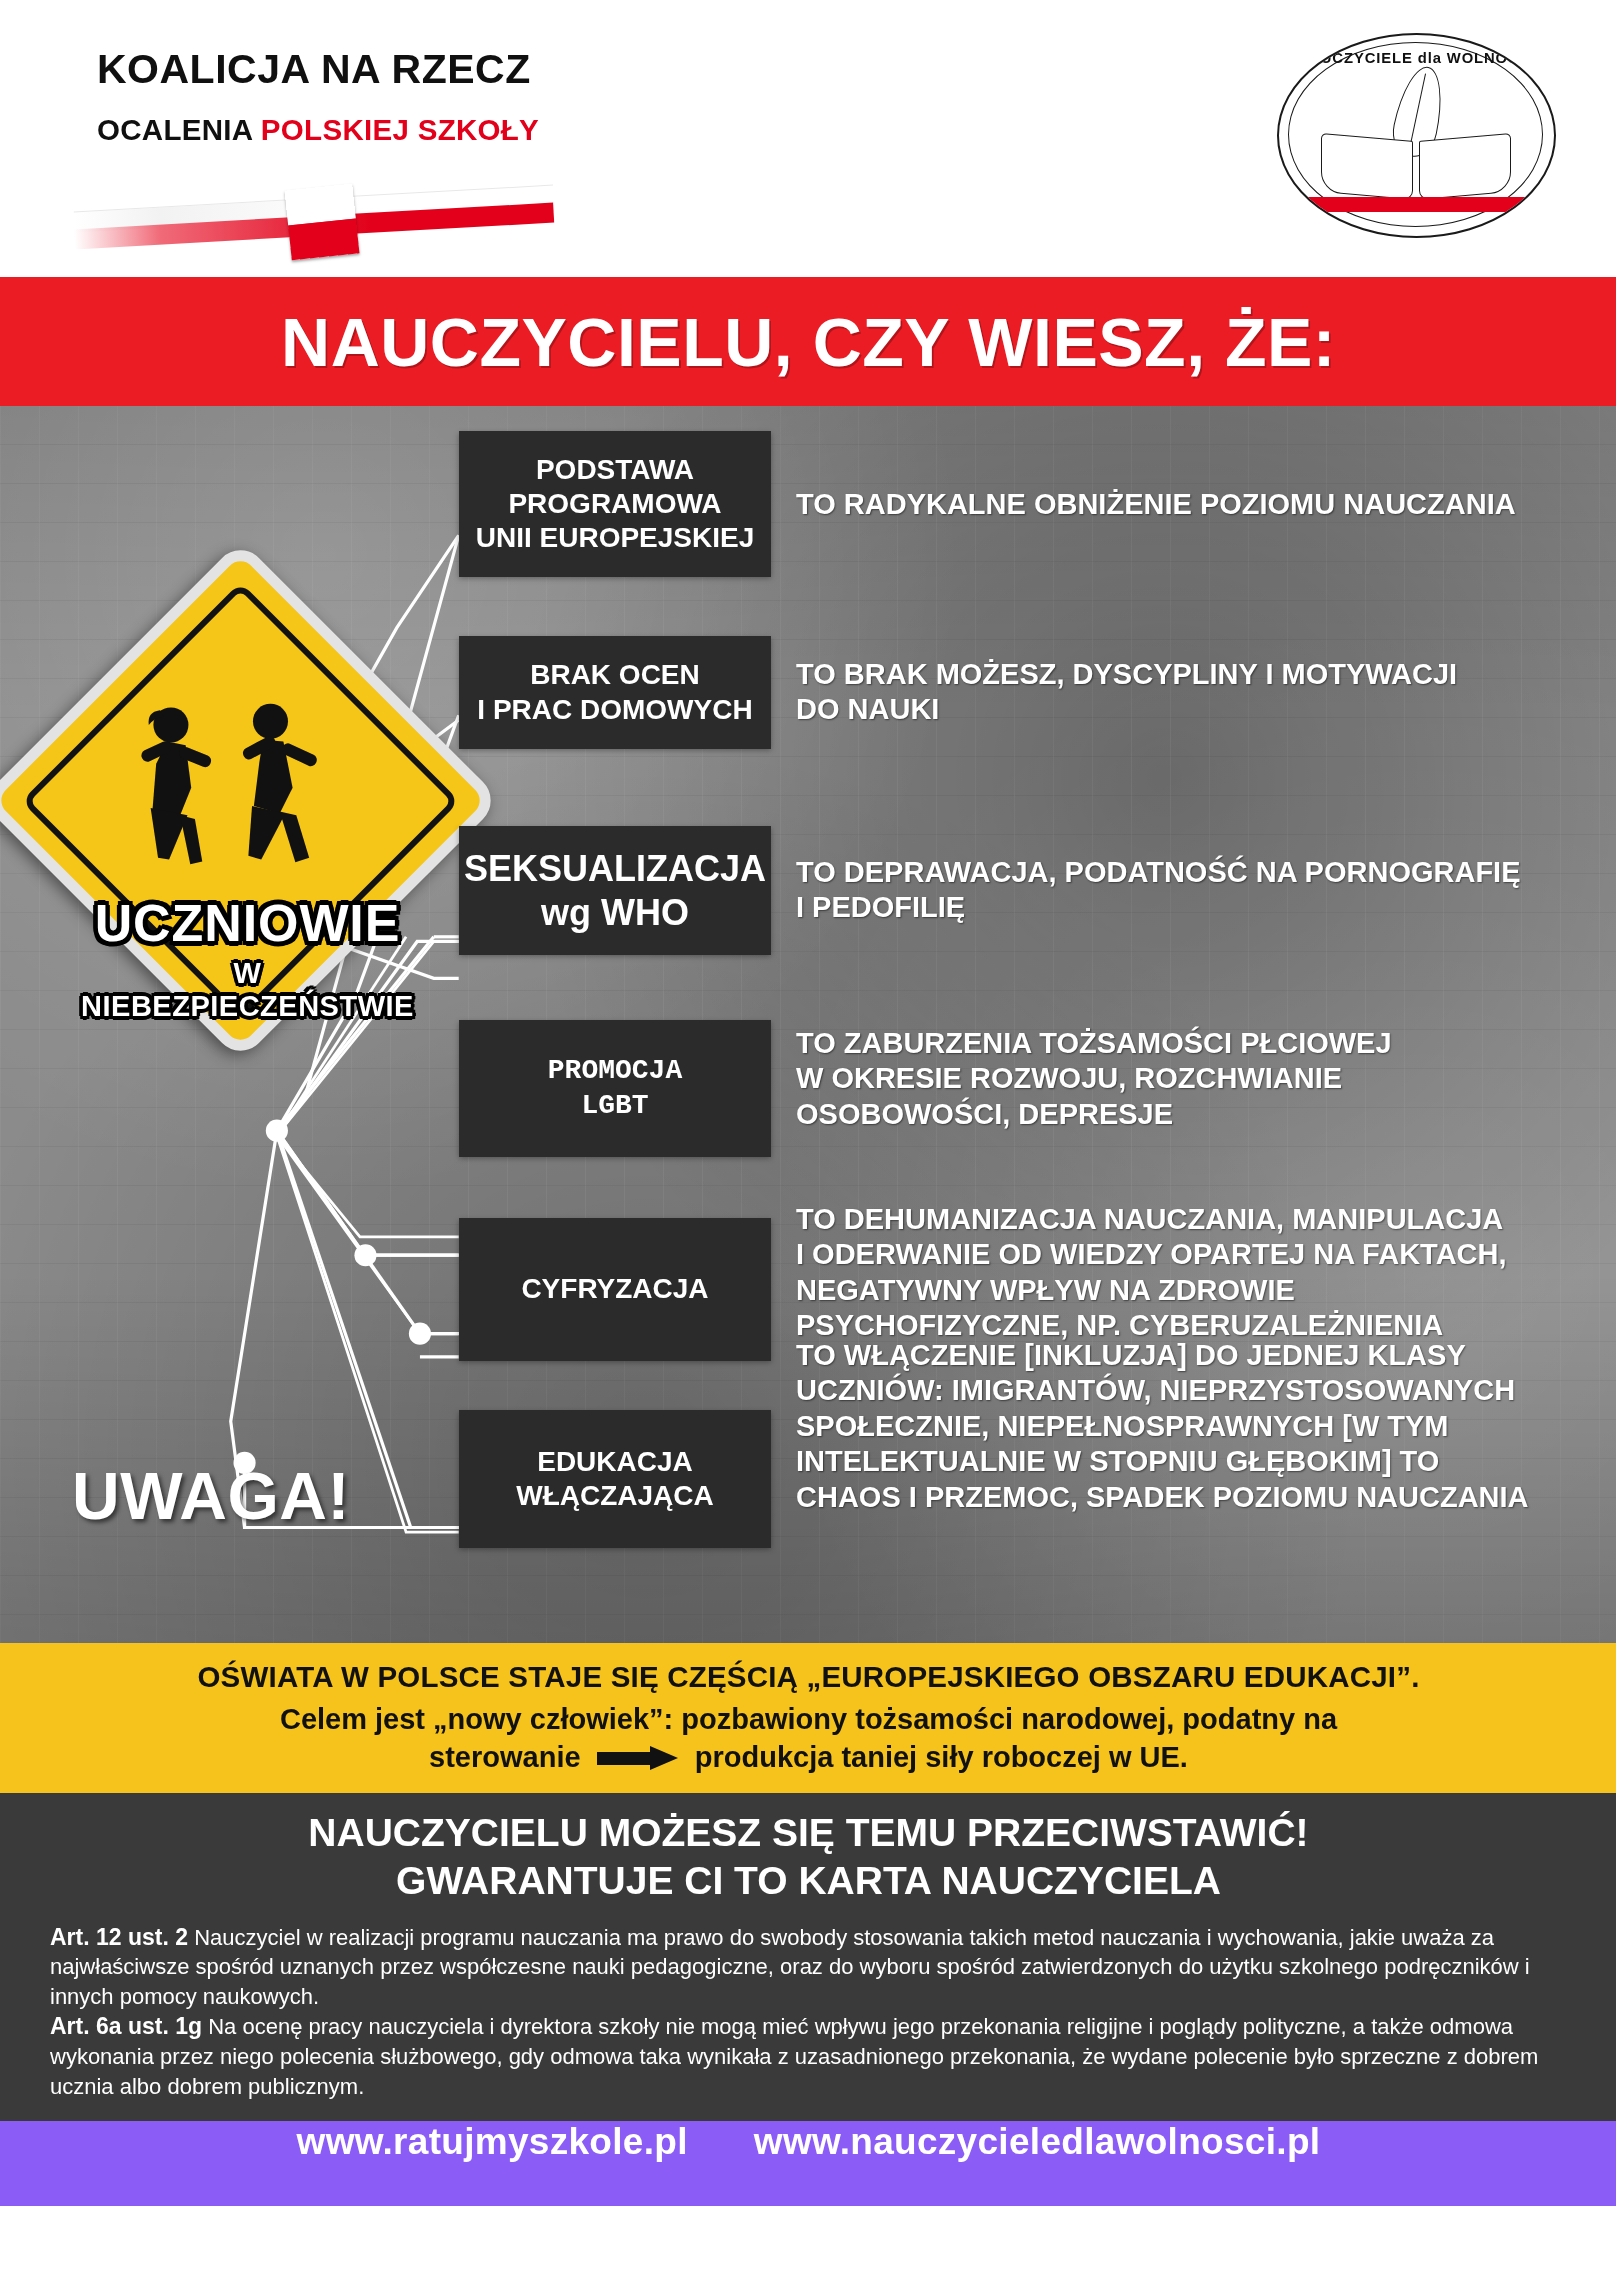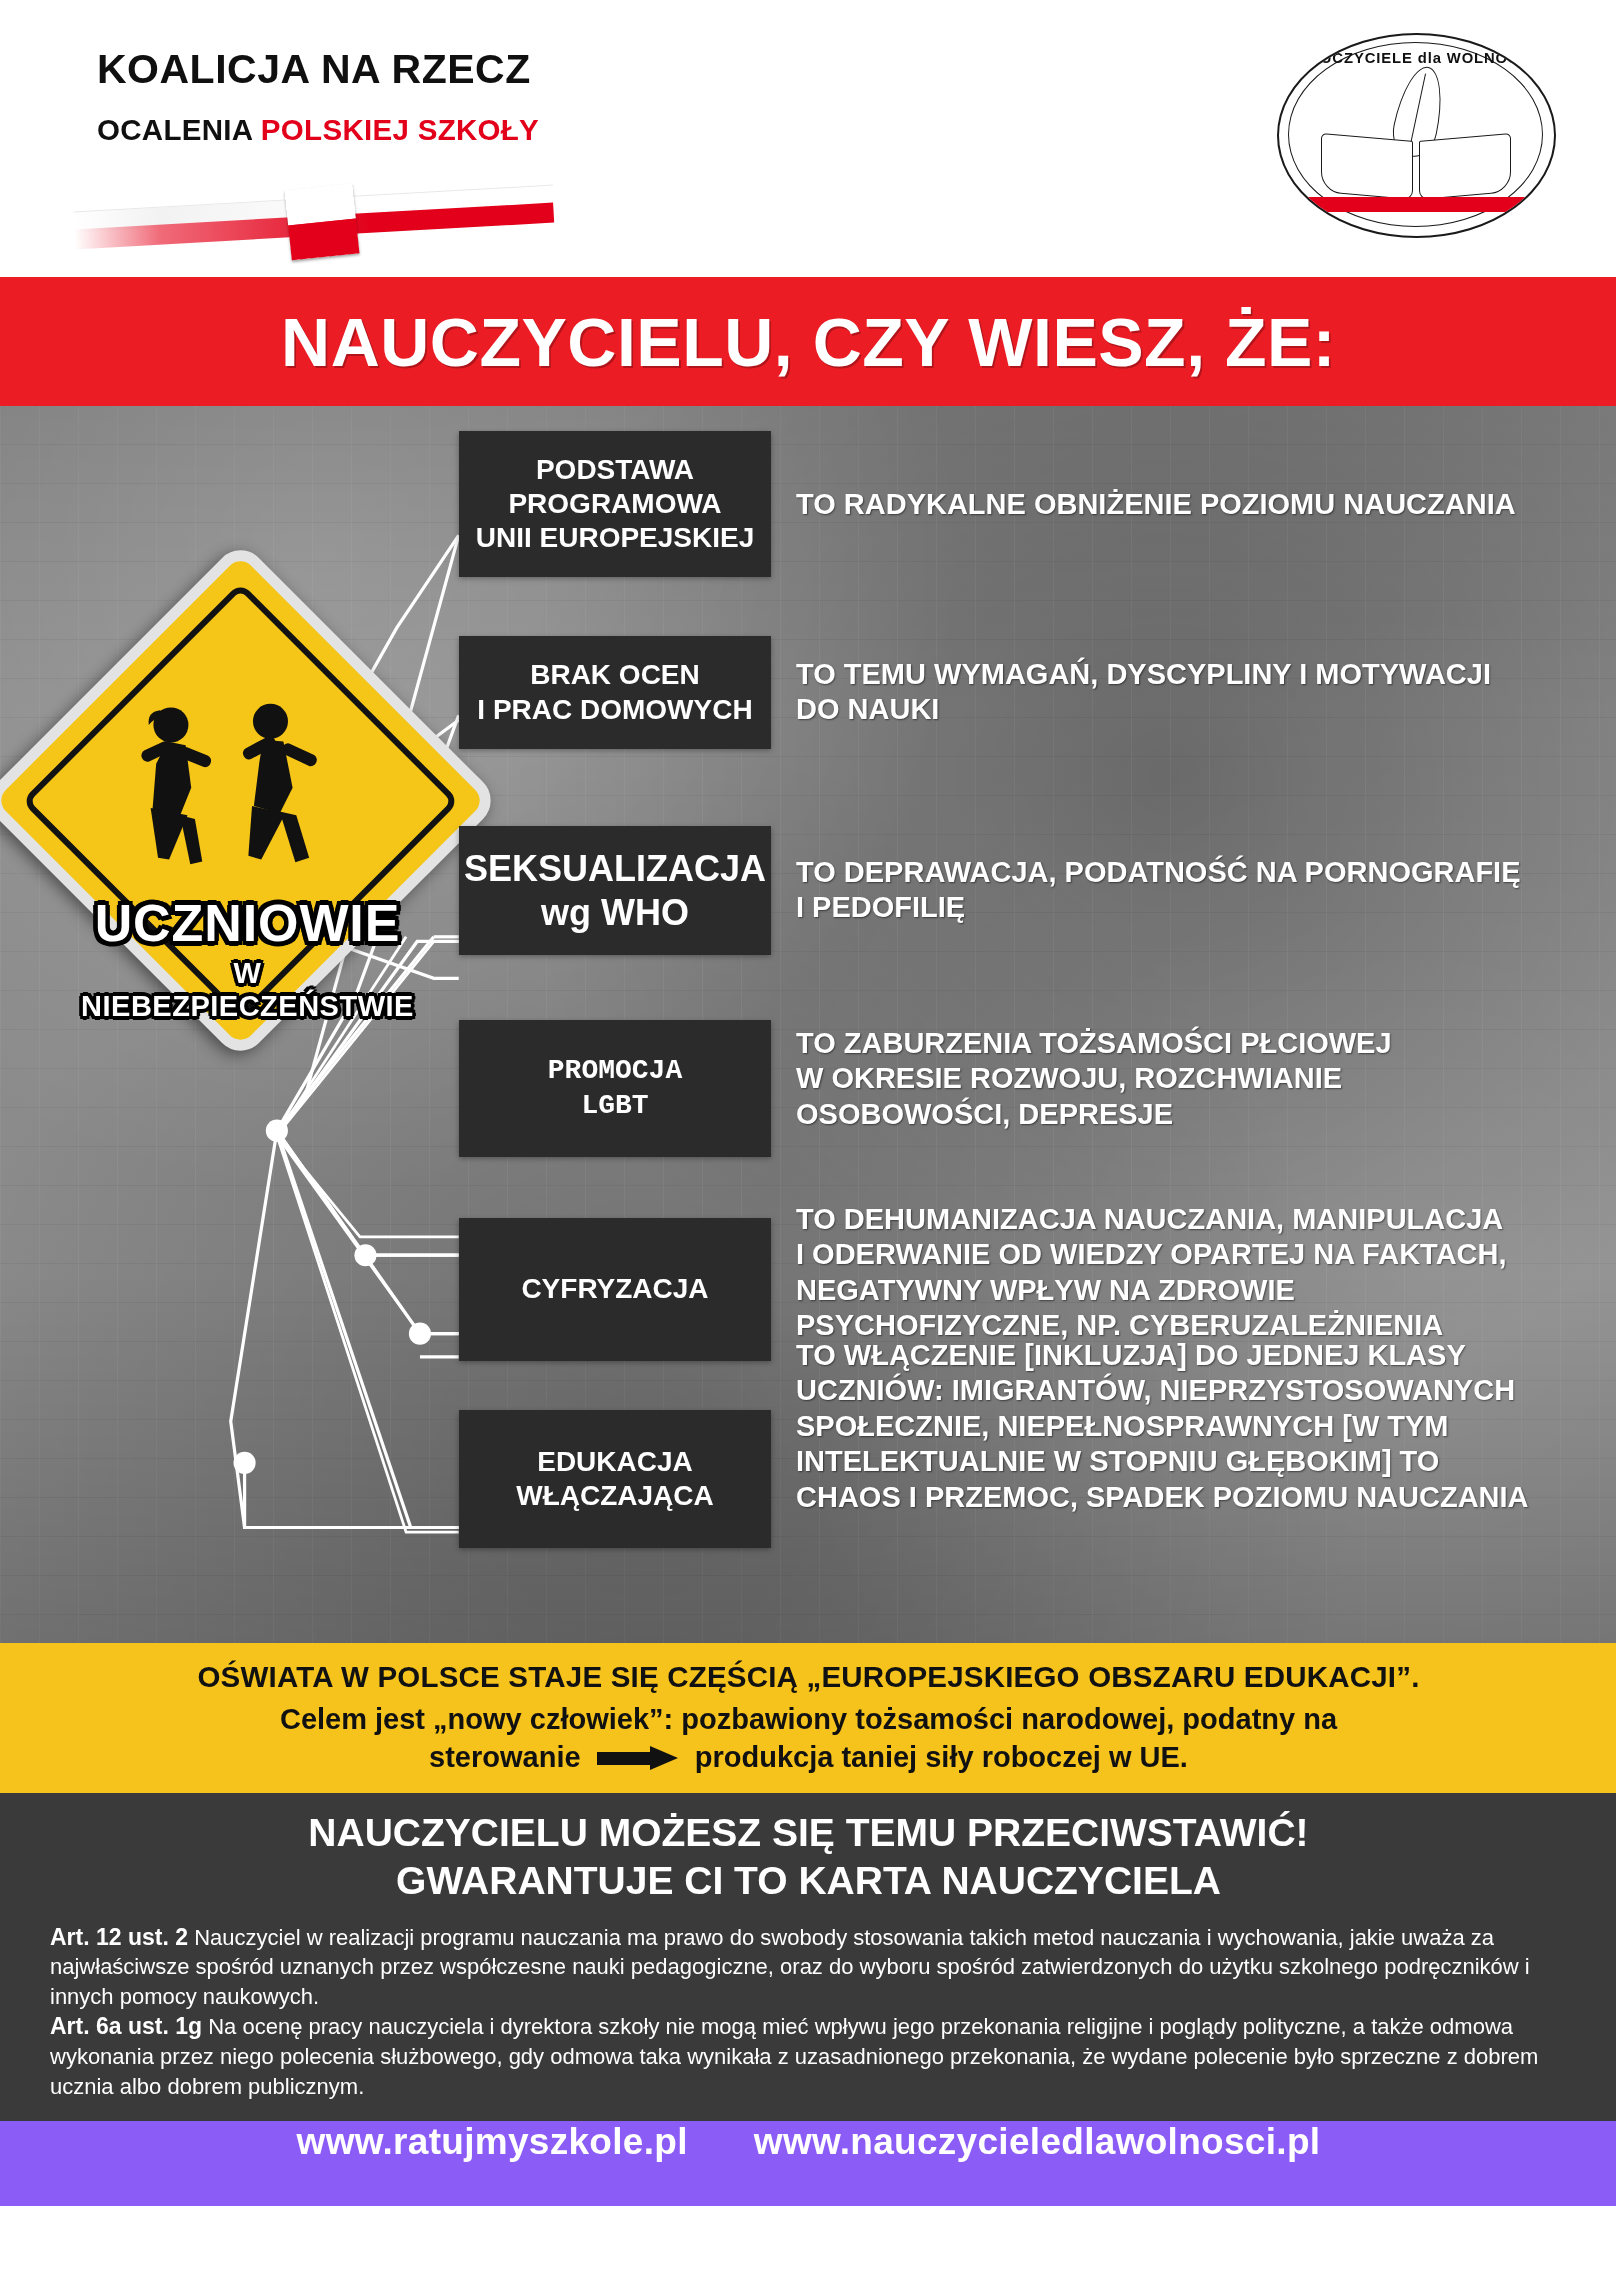--- a/index.html
+++ b/index.html
@@ -412,34 +412,35 @@
             <rect x="176" y="48" width="40" height="13" rx="6" transform="rotate(25 176 48)"></rect>
           </g>
         </svg>
       </div>
       <div class="uczniowie">
         <div class="l1">UCZNIOWIE</div><br>
         <div class="l2">W NIEBEZPIECZEŃSTWIE</div>
       </div>
     </div>
 
+    <div class="uwaga">UWAGA!</div>
 
     <div class="rows">
 
       <div class="row">
         <div class="lbl" style="left: 459px; top: 25px; width: 312px; height: 146px; font-size: 28px; white-space: pre-line;">PODSTAWA
 PROGRAMOWA
 UNII EUROPEJSKIEJ</div>
         <div class="desc" style="left:796px; top:81px; width:803px;">TO RADYKALNE OBNIŻENIE POZIOMU NAUCZANIA</div>
       </div>
 
       <div class="row">
         <div class="lbl" style="left: 459px; top: 230px; width: 312px; height: 113px; font-size: 28px; white-space: pre-line;">BRAK OCEN
 I PRAC DOMOWYCH</div>
-        <div class="desc" style="left:796px; top:251px; width:812px;">TO TEMU WYMAGAŃ, DYSCYPLINY I MOTYWACJI
+        <div class="desc" style="left:796px; top:251px; width:812px;">TO BRAK MOŻESZ, DYSCYPLINY I MOTYWACJI
 DO NAUKI</div>
       </div>
 
       <div class="row">
         <div class="lbl" style="left: 459px; top: 420px; width: 312px; height: 129px; font-size: 36px; white-space: pre-line;">SEKSUALIZACJA
 wg WHO</div>
         <div class="desc" style="left:796px; top:449px; width:812px;">TO DEPRAWACJA, PODATNOŚĆ NA PORNOGRAFIĘ
 I PEDOFILIĘ</div>
       </div>
 

